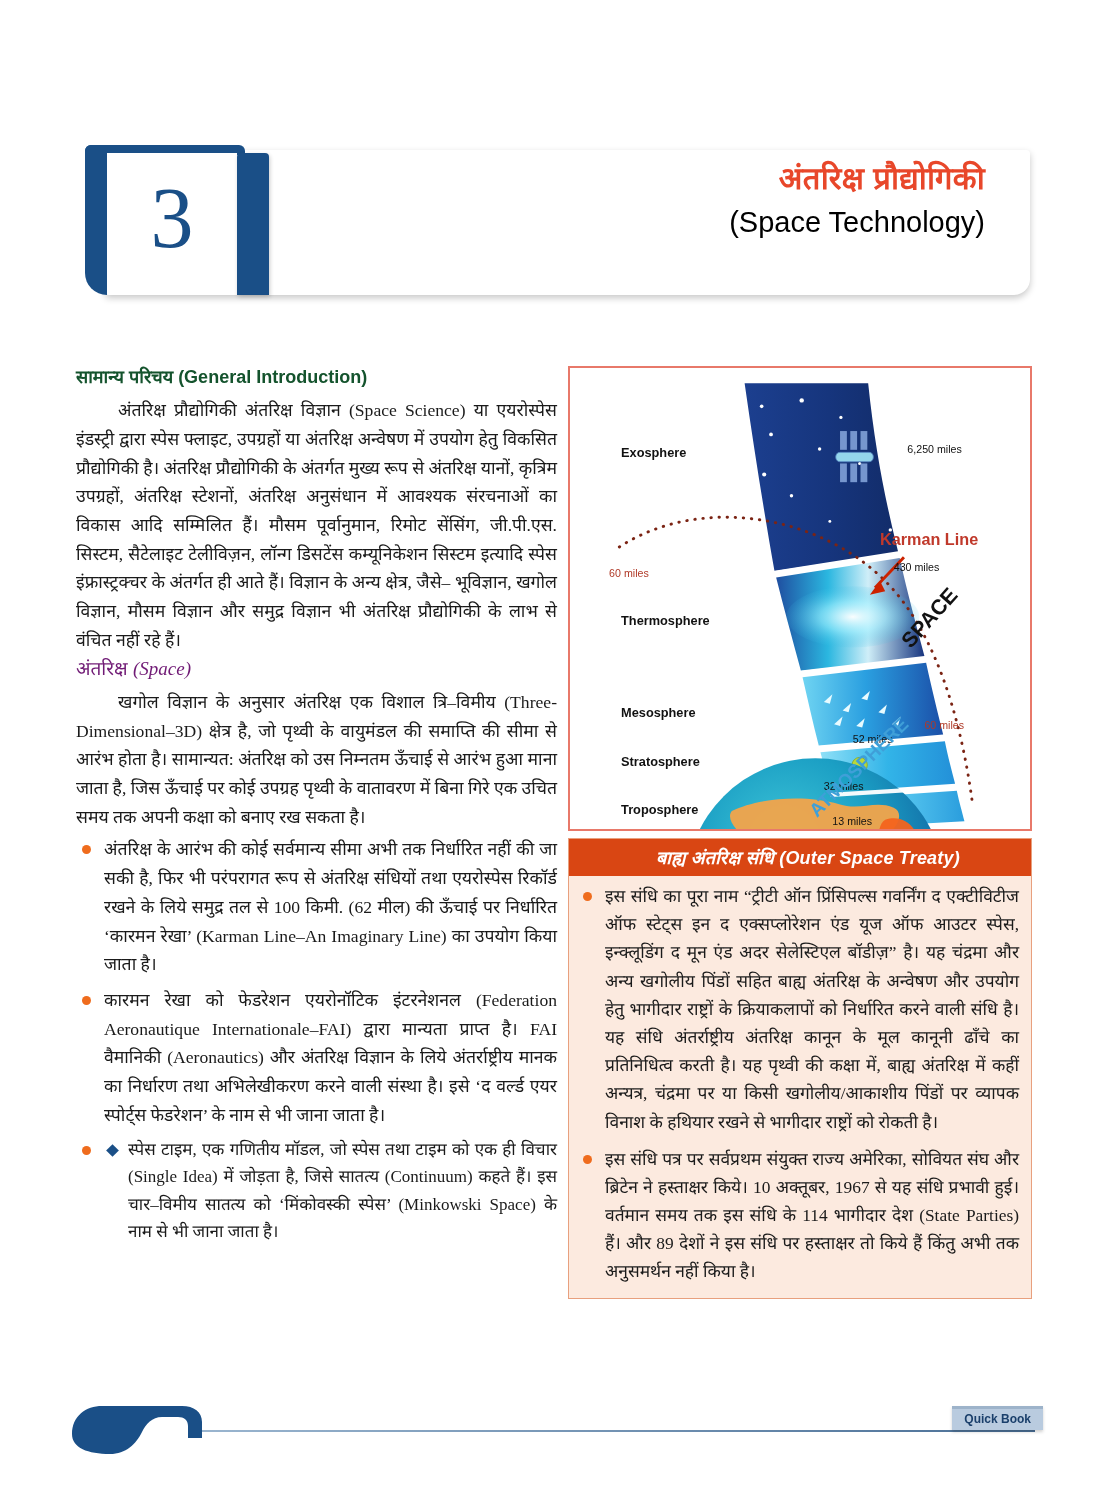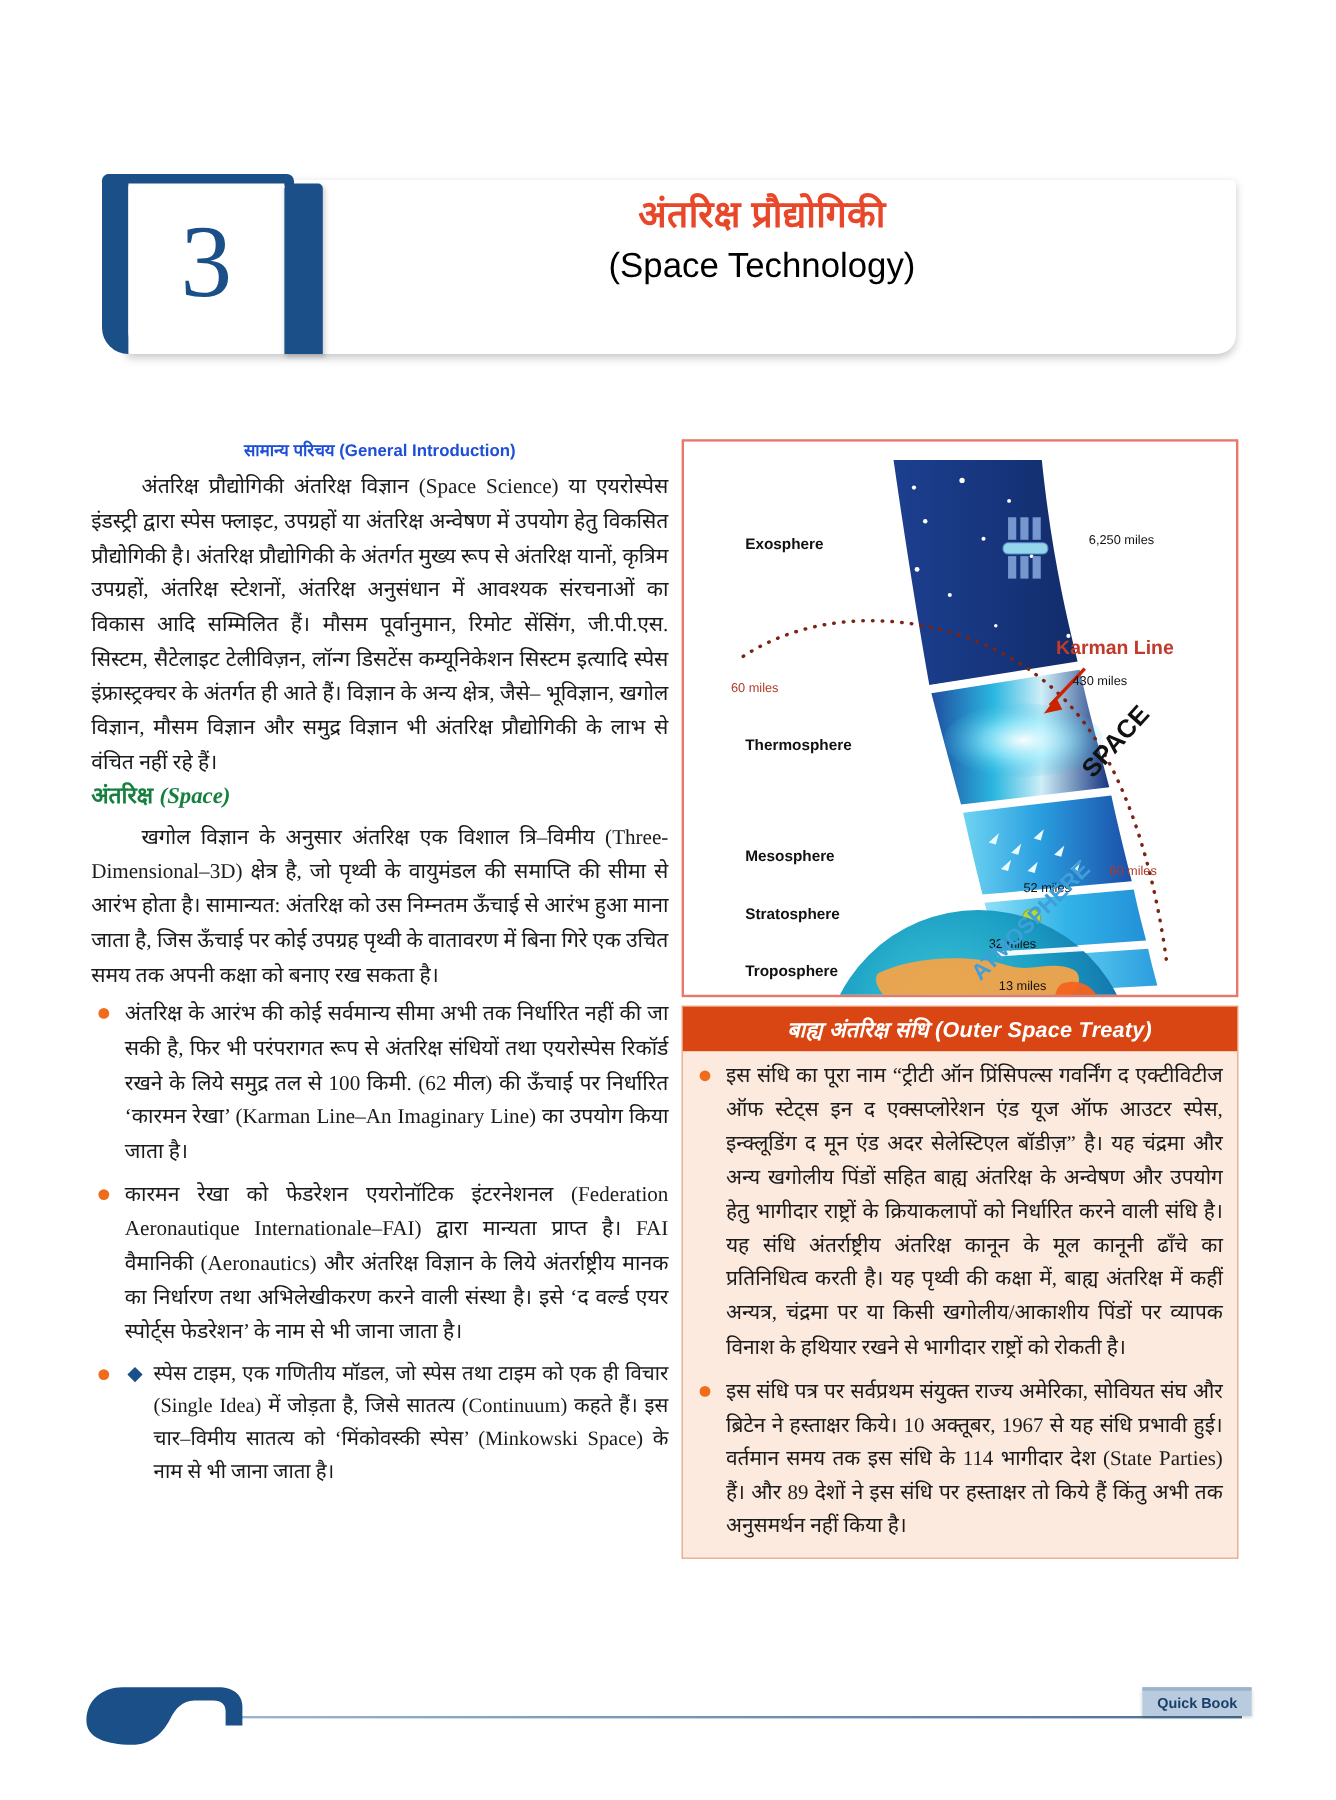--- a/index.html
+++ b/index.html
@@ -39,21 +39,21 @@
     font-size:86px;color:#1a4f87;line-height:1;
     position:relative;top:-6px;
   }
   .hdr-bar{
     position:absolute;left:152px;top:8px;width:32px;height:142px;
     background:#1a4f87;border-radius:4px 4px 0 0;
     box-shadow:1px 2px 4px rgba(0,0,0,0.2);
   }
   .hdr-titles{
     position:absolute;left:200px;top:14px;width:700px;
-    text-align:center;
+    text-align:right;
   }
   .hdr-title-hi{
     font-family:"Liberation Sans", sans-serif;
     font-size:31px;font-weight:bold;color:#e8472a;
     letter-spacing:0.3px;line-height:1.3;
   }
   .hdr-title-en{
     font-family:"Liberation Sans", sans-serif;
     font-size:29px;color:#000000;line-height:1.35;margin-top:4px;
   }
@@ -62,26 +62,26 @@
   .col-left{
     position:absolute;left:76px;top:366px;width:481px;
   }
   .col-right{
     position:absolute;left:568px;top:366px;width:466px;
   }
 
   
   .h-sec{
     font-family:"Liberation Sans", sans-serif;
-    font-size:14px;font-weight:bold;color:#1d4ed8;
-    margin:0 0 7px 0;line-height:1.3;text-align:center;
+    font-size:18px;font-weight:bold;color:#14532d;
+    margin:0 0 7px 0;line-height:1.3;
   }
   .h-sub{
     font-family:"Liberation Sans", sans-serif;
-    font-size:19px;font-weight:bold;color:#15803d;
+    font-size:19px;font-weight:normal;color:#701a75;
     margin:0 0 6px 0;line-height:1.3;
   }
   .h-sub i{font-family:"Liberation Serif", serif;font-style:italic;font-size:19px;}
 
   
   p.body{
     font-family:"Liberation Serif", serif;
     font-size:17.6px;color:#1a1a1a;
     line-height:1.63;margin:0 0 3px 0;
     text-align:justify;text-justify:inter-word;

